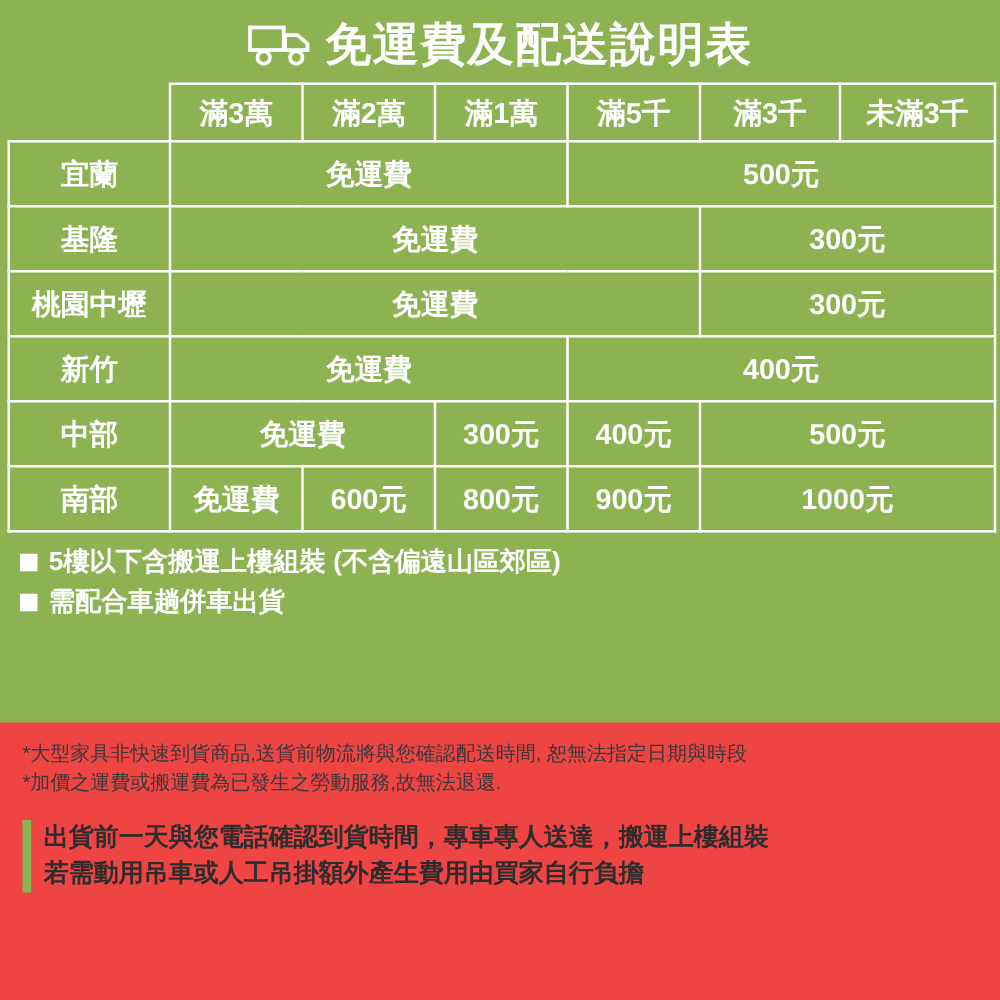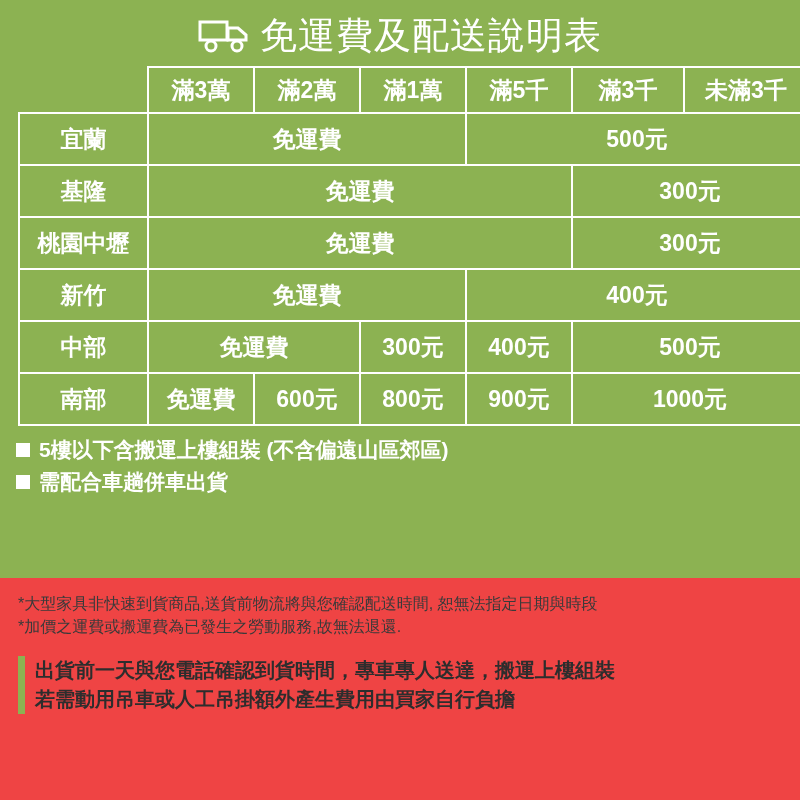--- a/index.html
+++ b/index.html
@@ -30,29 +30,29 @@
     gap: 10px;
     padding-top: 4px;
   }
   .truck-icon {
     width: 52px;
     height: 38px;
     display: block;
   }
   .title-text {
     font-size: 37px;
-    font-weight: normal;
+    font-weight: bold;
     color: #ffffff;
     letter-spacing: 1px;
     line-height: 1;
   }
 
   
   .table-wrap {
-    padding: 0 18px;
+    padding: 0 6px;
   }
   table.ship {
     border-collapse: collapse;
     width: 788px;
     table-layout: fixed;
   }
   table.ship td, table.ship th {
     border: 2px solid #ffffff;
     text-align: center;
     color: #ffffff;

